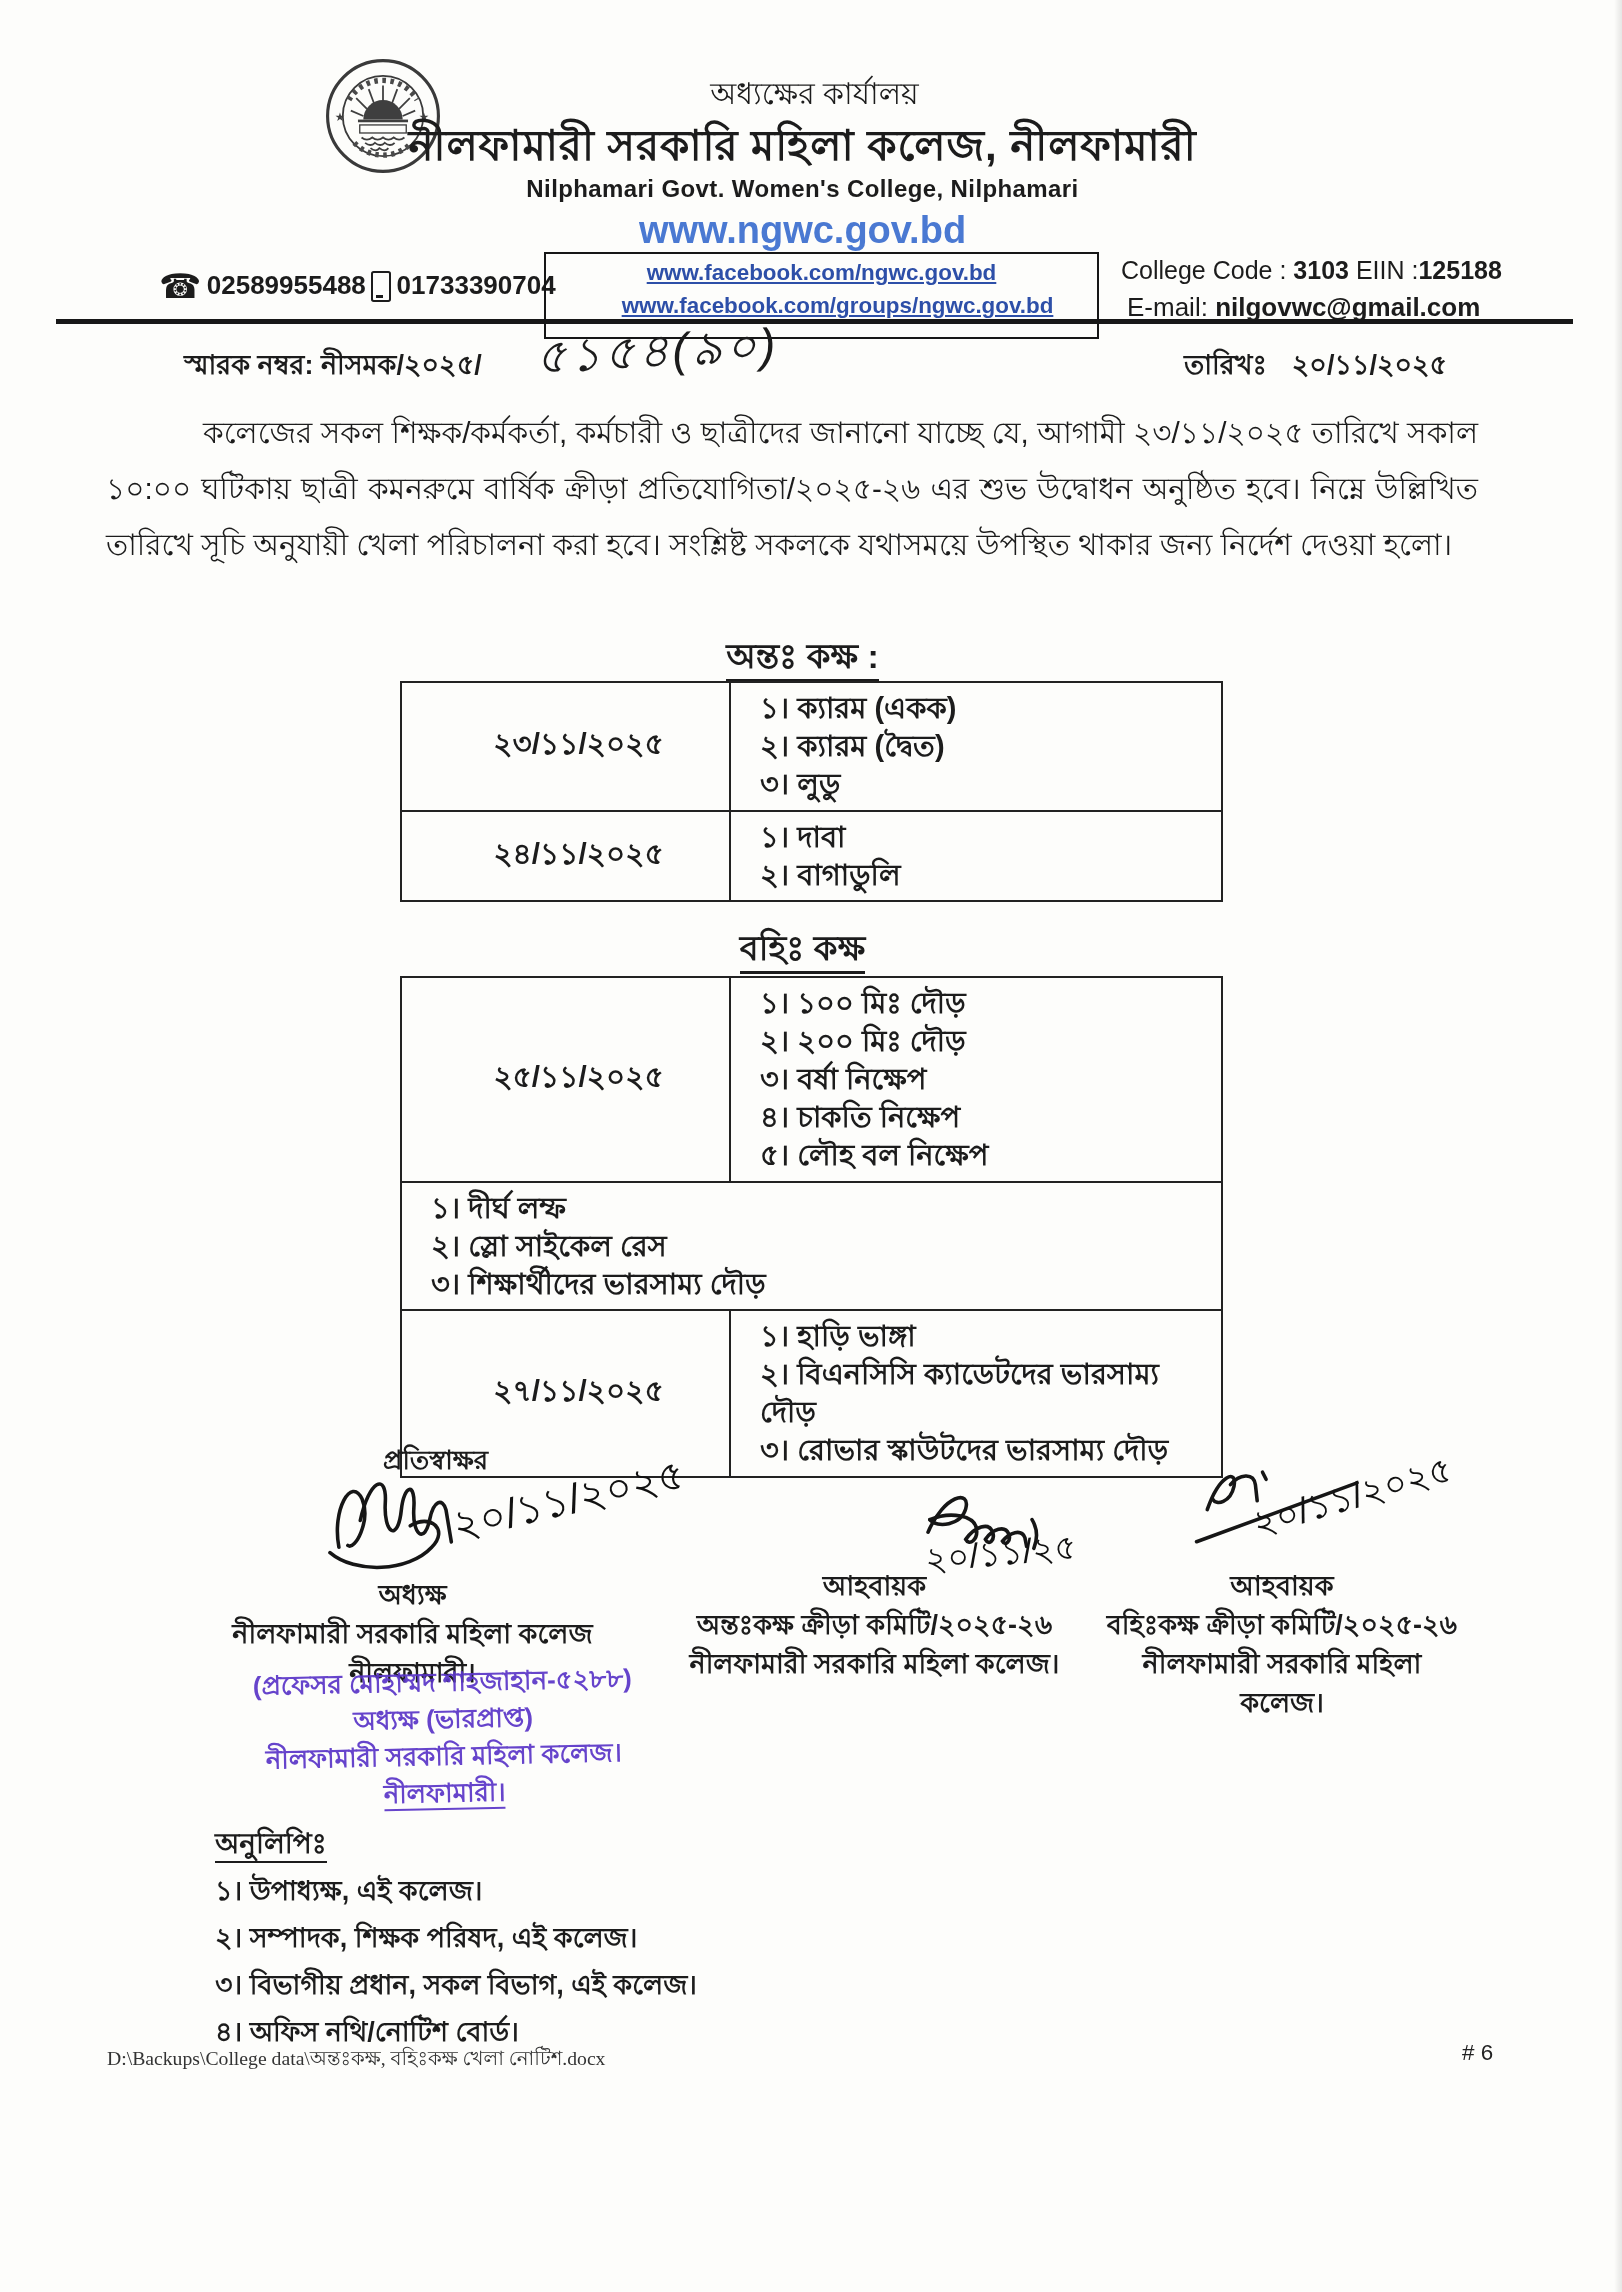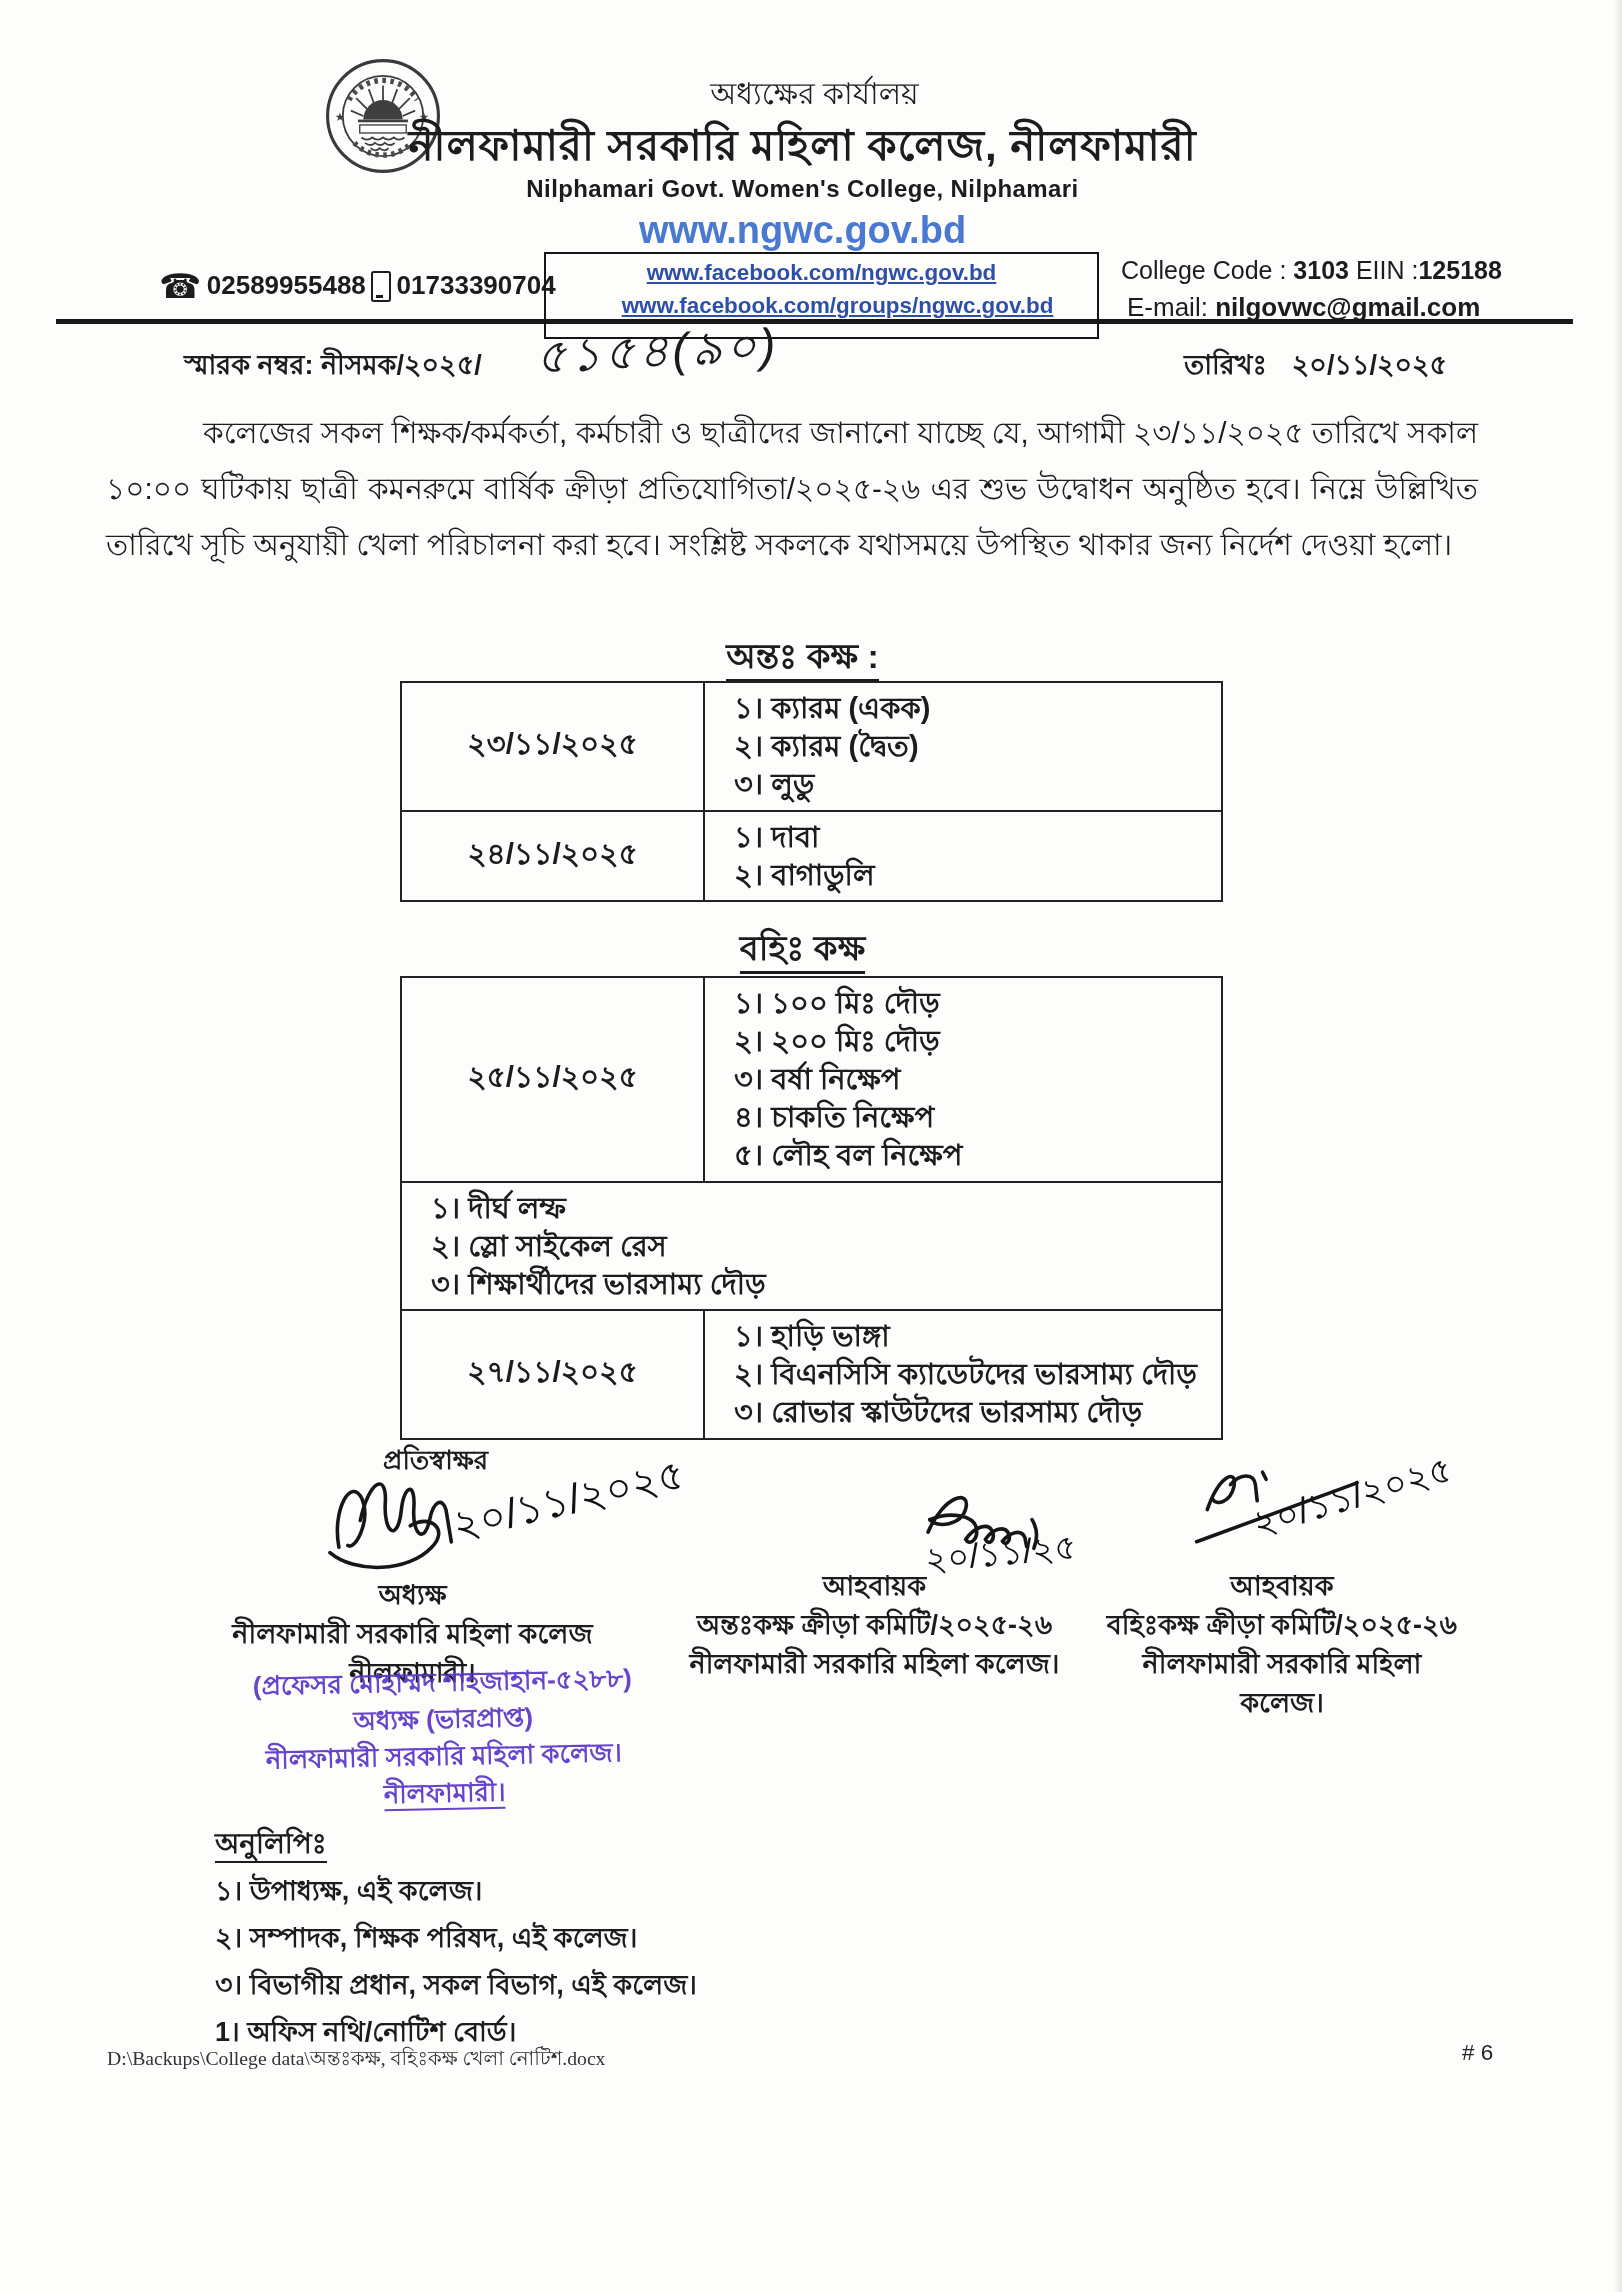--- a/index.html
+++ b/index.html
@@ -44,21 +44,21 @@
   .para{left:106px;top:405px;width:1372px;font-size:29.6px;line-height:56px;text-align:justify;text-indent:97px;}
   
   .tbl-title{font-size:34px;font-weight:bold;}
   .tbl-title span{border-bottom:3.6px solid #1c1c1c;padding-bottom:3.6px;}
   .t1-title{top:630px;} .t2-title{top:922px;}
   .sched{left:400px;width:819px;border:2.7px solid #222;}
   .t1{top:681px;} .t2{top:976px;}
   .srow{display:flex;border-top:2.7px solid #222;}
   .srow:first-child{border-top:none;}
   .dcell{width:301px;border-right:2.7px solid #222;display:flex;align-items:center;justify-content:center;
-         font-size:29.6px;font-weight:bold;}
+         font-size:29.6px;font-weight:bold;margin-left:26px;}
   .ecell{flex:1;padding:6.3px 0 6.3px 29px;font-size:29px;font-weight:bold;line-height:38px;}
   
   .countersign{left:383px;top:1440px;font-size:26px;font-weight:bold;}
   .sigsvg{overflow:visible;}
   .sig-left{left:315px;top:1458px;}
   .sig-mid{left:885px;top:1480px;}
   .sig-right{left:1180px;top:1449px;}
   .sigblock{text-align:center;font-size:27px;font-weight:bold;line-height:39px;}
   .sb-left{left:213px;top:1576px;width:399px;}
   .sb-mid{left:682px;top:1567px;width:385px;}
@@ -246,20 +246,20 @@
     <div>বহিঃকক্ষ ক্রীড়া কমিটি/২০২৫-২৬</div>
     <div>নীলফামারী সরকারি মহিলা</div>
     <div>কলেজ।</div>
   </div>
 
   <div class="abs dist-title"><span>অনুলিপিঃ</span></div>
   <div class="abs dist-list">
     <div>১। উপাধ্যক্ষ, এই কলেজ।</div>
     <div>২। সম্পাদক, শিক্ষক পরিষদ, এই কলেজ।</div>
     <div>৩। বিভাগীয় প্রধান, সকল বিভাগ, এই কলেজ।</div>
-    <div>1। অফিস নথি/নোটিশ বোর্ড।</div>
+    <div>৪। অফিস নথি/নোটিশ বোর্ড।</div>
   </div>
 
   <div class="abs fpath">D:\Backups\College data\অন্তঃকক্ষ, বহিঃকক্ষ খেলা নোটিশ.docx</div>
   <div class="abs fpage">#  6</div>
 
 </div>
 
 
 </body></html>

